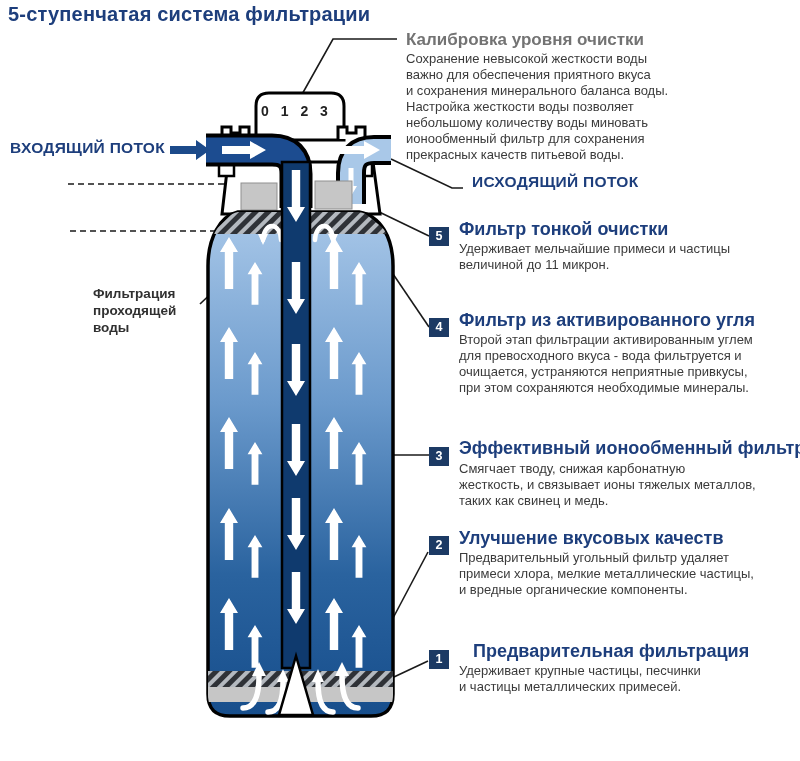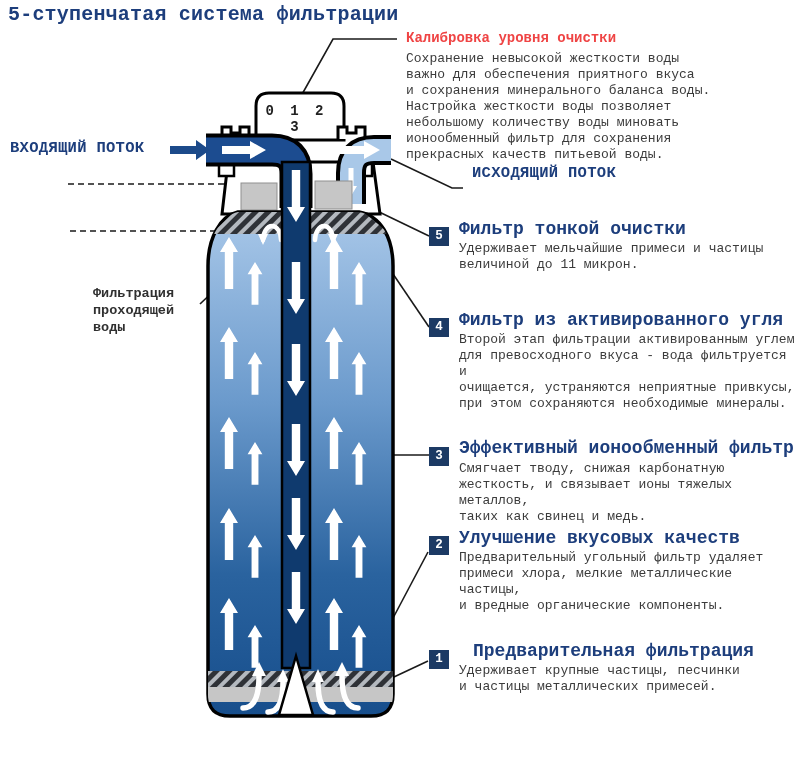--- a/index.html
+++ b/index.html
@@ -1,28 +1,28 @@
 <!DOCTYPE html>
 <html><head>
 <meta charset="utf-8">
 <style>
   html,body{margin:0;padding:0;background:#fff;}
   #canvas{
     position:relative;width:800px;height:761px;background:#fff;overflow:hidden;
     font-family:"Liberation Sans","DejaVu Sans",sans-serif;
   }
   #diagram-svg{position:absolute;left:0;top:0;}
-  .abs{position:absolute;font-family:Liberation Mono, monospace;}
+  .abs{position:absolute;}
   .title{
     left:8px;top:3px;font-size:20px;font-weight:bold;color:#1d3e7c;letter-spacing:.2px;
   }
   .flow-label{
     font-size:15.5px;font-weight:bold;color:#1d3e7c;letter-spacing:.3px;white-space:nowrap;
   }
-  .callout-head{font-size:14px;font-weight:bold;color:#ef4444;white-space:nowrap;}
+  .callout-head{font-size:17px;font-weight:bold;color:#737373;white-space:nowrap;}
   .body-text{
     font-size:13px;line-height:16px;color:#3b3b3b;white-space:pre-line;
   }
   .stage-head{font-size:18px;font-weight:bold;color:#1d3e7c;white-space:nowrap;}
   .badge{
     width:20px;height:19px;background:#1c3a64;color:#fff;font-size:12.5px;font-weight:bold;
     display:flex;align-items:center;justify-content:center;line-height:1;
   }
   .passing-label{
     font-size:13.5px;font-weight:bold;color:#303030;line-height:17px;white-space:pre-line;
@@ -175,21 +175,21 @@
     </g>
 
     <polygon points="170,146 196,146 196,140 210,150 196,160 196,154 170,154" fill="#1c4a8a"></polygon>
   </svg>
 
   <div class="abs title">5-ступенчатая система фильтрации</div>
 
   <div class="abs dial-numbers">0 1 2 3</div>
 
   <div class="abs flow-label" style="left:10px;top:139px;">ВХОДЯЩИЙ ПОТОК</div>
-  <div class="abs flow-label" style="left:472px;top:164px;">ИСХОДЯЩИЙ ПОТОК</div>
+  <div class="abs flow-label" style="left:472px;top:173px;">ИСХОДЯЩИЙ ПОТОК</div>
 
   <div class="abs callout-head" style="left:406px;top:30px;">Калибровка уровня очистки</div>
   <div class="abs body-text" style="left:406px;top:51px;width:330px;">Сохранение невысокой жесткости воды
 важно для обеспечения приятного вкуса
 и сохранения минерального баланса воды.
 Настройка жесткости воды позволяет
 небольшому количеству воды миновать
 ионообменный фильтр для сохранения
 прекрасных качеств питьевой воды.</div>
 

